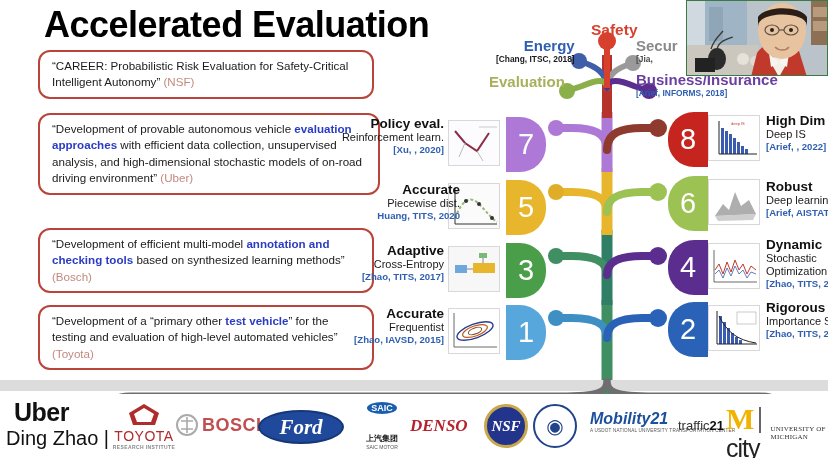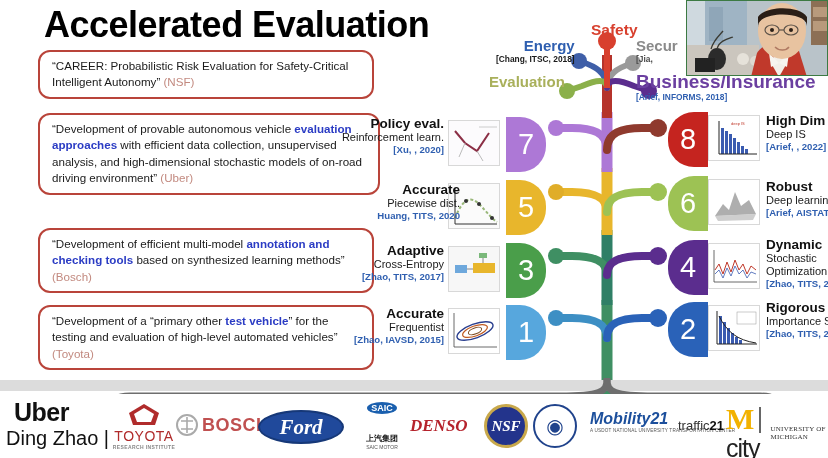--- a/index.html
+++ b/index.html
@@ -41,21 +41,21 @@
   #lbEnergy .main { color:#2f5fb0; }
   #lbEnergy .cite { color:#1a1a1a; }
   #lbSafety { left:205px; top:22px; }
   #lbSafety .main { color:#d8402e; font-size:15.5px; }
   #lbEnv { left:103px; top:74px; }
   #lbEnv .main { color:#a9b05b; font-size:15px; }
   #lbSecurity { left:250px; top:38px; }
   #lbSecurity .main { color:#8a8a8a; }
   #lbSecurity .cite { color:#4a4a4a; }
   #lbBiz { left:250px; top:72px; }
-  #lbBiz .main { color:#6b3fa0; font-size:19px;text-align:right; }
+  #lbBiz .main { color:#6b3fa0; font-size:15px;text-align:right; }
   #lbBiz .cite { color:#2f5fb0; }
 
   
   .row { position:absolute; height:58px; }
   .badge {
     position:absolute; top:0; width:40px; height:55px;
     display:flex; align-items:center; justify-content:center;
     color:#fff; font-size:29px; font-weight:400;
     font-family:"Liberation Sans", sans-serif;
   }

